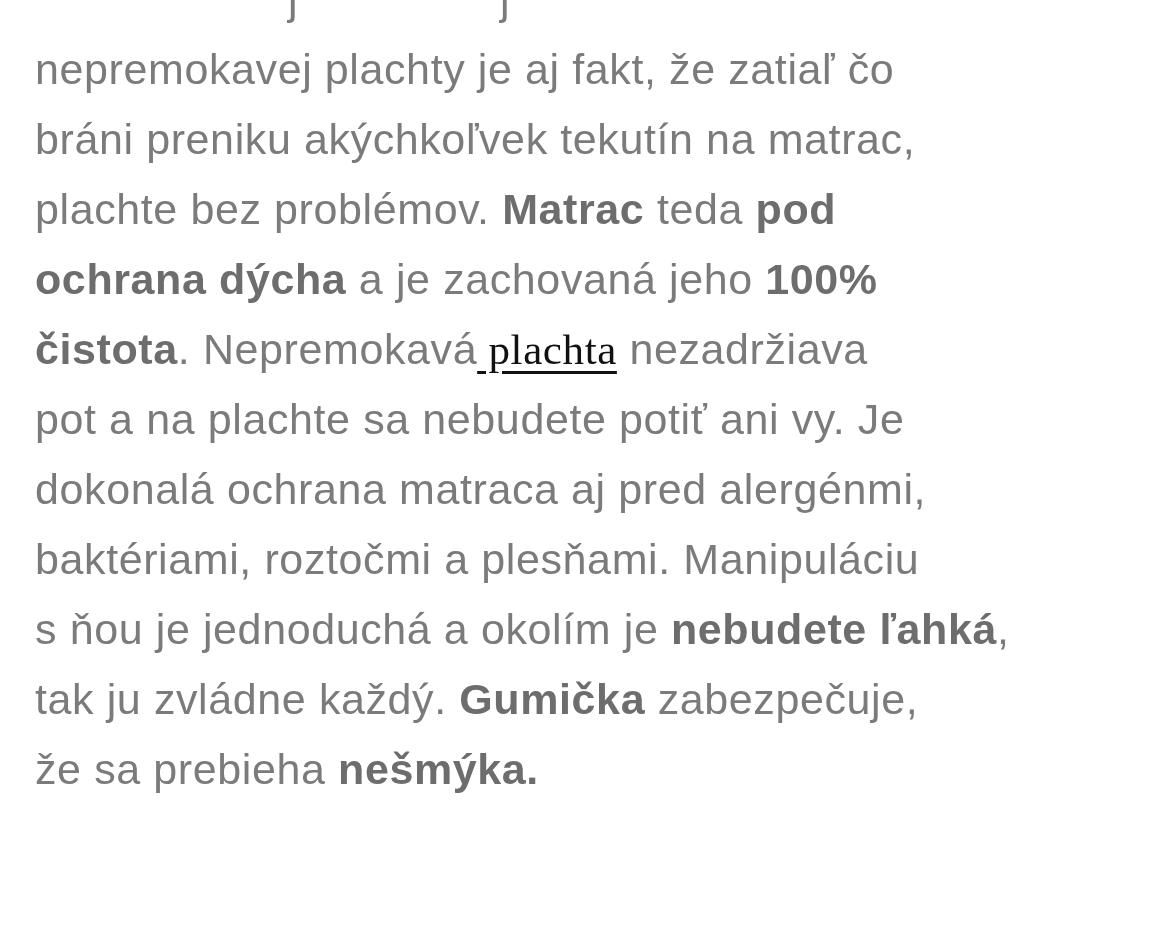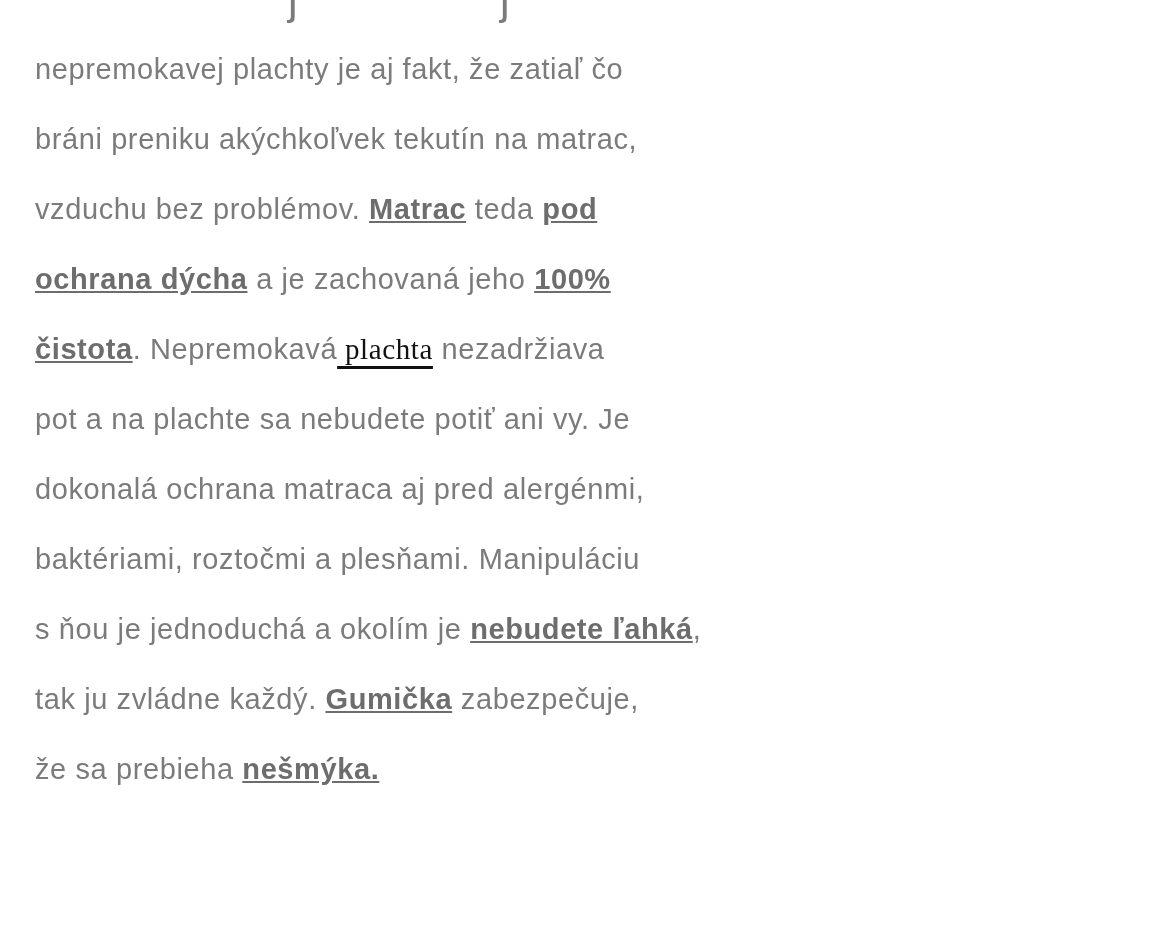--- a/index.html
+++ b/index.html
@@ -27,35 +27,34 @@
     line-height: 70px;
     color: var(--body-color, #7b7b7b);
   }
   
   .paragraph {
     position: absolute;
     left: 35px;
     top: 34px;
   }
   .text-line {
-    font-size: 29px;
+    font-size: 43px;
     line-height: 70px;
     height: 70px;
     white-space: pre;
     letter-spacing: 0.6px;
     color: var(--body-color, #7b7b7b);
   }
   .run-normal {
     font-weight: 400;
     color: var(--body-color, #7b7b7b);
   }
   .run-bold {
     font-weight: 700;
     color: var(--bold-color, #6d6d6d);
-    text-decoration: underline;
   }
   .run-link {
     font-weight: 400;
     color: var(--link-color, #111111);
     text-decoration: underline;
     text-decoration-color: var(--link-color, #111111);
     text-decoration-thickness: 3px;
     text-underline-offset: 7px;
     cursor: pointer;
     font-family: Liberation Serif, serif;
@@ -65,21 +64,21 @@
 <body style="background: rgb(255, 255, 255);">
 
 <div class="page">
   <div id="clipped-line">
       <span class="clip-glyph" style="left: 288px;">j</span>
       <span class="clip-glyph" style="left: 500px;">j</span>
     </div>
   <div class="paragraph" id="paragraph">
       <div class="text-line"><span class="run-normal">nepremokavej plachty je aj fakt, že zatiaľ čo</span></div>
       <div class="text-line"><span class="run-normal">bráni preniku akýchkoľvek tekutín na matrac,</span></div>
-      <div class="text-line"><span class="run-normal">vzduchu bez problémov. </span><span class="run-bold">Matrac</span><span class="run-normal"> teda </span><span class="run-bold">pod</span></div>
+      <div class="text-line"><span class="run-normal">plachte bez problémov. </span><span class="run-bold">Matrac</span><span class="run-normal"> teda </span><span class="run-bold">pod</span></div>
       <div class="text-line"><span class="run-bold">ochrana dýcha</span><span class="run-normal"> a je zachovaná jeho </span><span class="run-bold">100%</span></div>
       <div class="text-line"><span class="run-bold">čistota</span><span class="run-normal">. Nepremokavá</span><a class="run-link"> plachta</a><span class="run-normal"> nezadržiava</span></div>
       <div class="text-line"><span class="run-normal">pot a na plachte sa nebudete potiť ani vy. Je</span></div>
       <div class="text-line"><span class="run-normal">dokonalá ochrana matraca aj pred alergénmi,</span></div>
       <div class="text-line"><span class="run-normal">baktériami, roztočmi a plesňami. Manipuláciu</span></div>
       <div class="text-line"><span class="run-normal">s ňou je jednoduchá a okolím je </span><span class="run-bold">nebudete ľahká</span><span class="run-normal">,</span></div>
       <div class="text-line"><span class="run-normal">tak ju zvládne každý. </span><span class="run-bold">Gumička</span><span class="run-normal"> zabezpečuje,</span></div>
       <div class="text-line"><span class="run-normal">že sa prebieha </span><span class="run-bold">nešmýka.</span></div>
     </div>
 </div>

